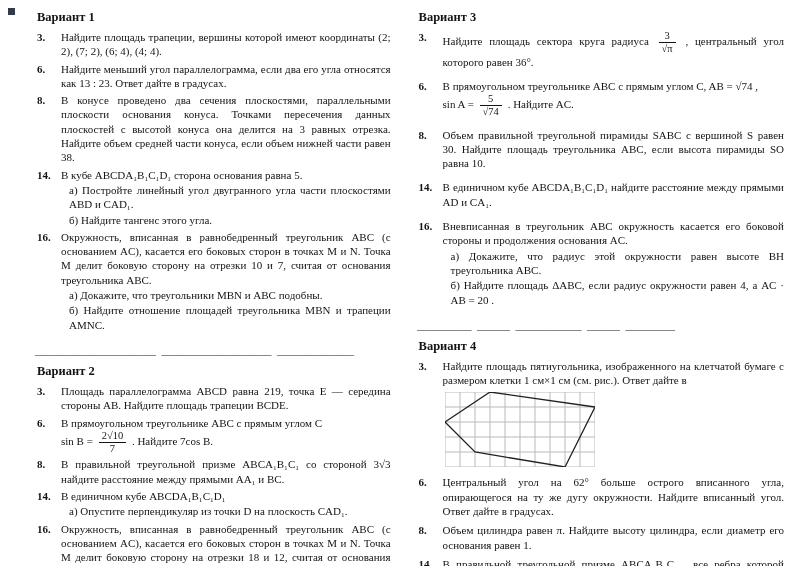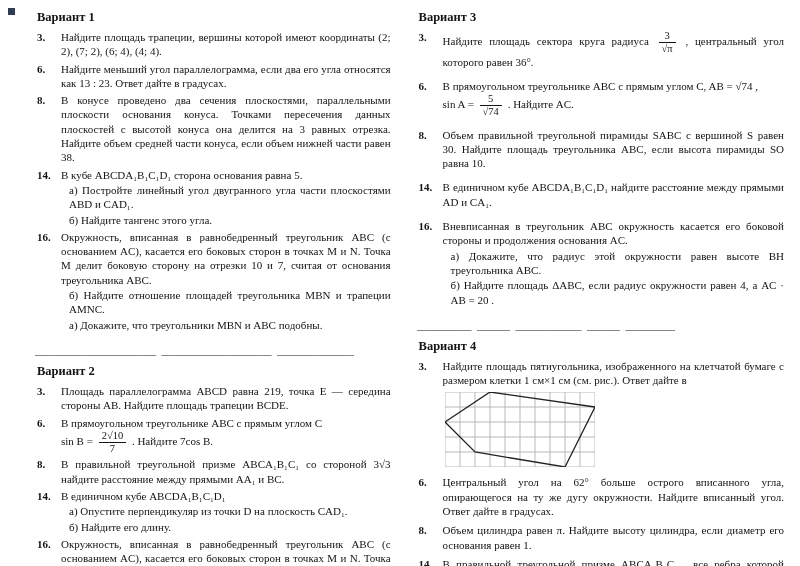--- a/index.html
+++ b/index.html
@@ -63,22 +63,22 @@
               <div class="p-body">
                 <div class="p-line">В кубе ABCDA₁B₁C₁D₁ сторона основания равна 5.</div>
                 <div class="p-line p-sub">а) Постройте линейный угол двугранного угла части плоскостями ABD и CAD₁.</div>
                 <div class="p-line p-sub">б) Найдите тангенс этого угла.</div>
               </div>
             </div>
             <div class="problem">
               <div class="p-num">16.</div>
               <div class="p-body">
                 <div class="p-line">Окружность, вписанная в равнобедренный треугольник ABC (с основанием AC), касается его боковых сторон в точках M и N. Точка M делит боковую сторону на отрезки 10 и 7, считая от основания треугольника ABC.</div>
+                <div class="p-line p-sub">а) Докажите, что треугольники MBN и ABC подобны.</div>
                 <div class="p-line p-sub">б) Найдите отношение площадей треугольника MBN и трапеции AMNC.</div>
-                <div class="p-line p-sub">а) Докажите, что треугольники MBN и ABC подобны.</div>
               </div>
             </div>
           </div>
       </section>
       <div class="divider">______________________  ____________________  ______________</div>
       <section id="v2">
         <h2 class="v-title">Вариант 2</h2>
         <div class="problems">
             <div class="problem">
               <div class="p-num">3.</div>
@@ -97,21 +97,20 @@
               <div class="p-num">8.</div>
               <div class="p-body">
                 <div class="p-line">В правильной треугольной призме ABCA₁B₁C₁ со стороной 3√3 найдите расстояние между прямыми AA₁ и BC.</div>
               </div>
             </div>
             <div class="problem">
               <div class="p-num">14.</div>
               <div class="p-body">
                 <div class="p-line">В единичном кубе ABCDA₁B₁C₁D₁</div>
                 <div class="p-line p-sub">а) Опустите перпендикуляр из точки D на плоскость CAD₁.</div>
-                <div class="p-line p-sub">б) Найдите его длину.</div>
               </div>
             </div>
             <div class="problem">
               <div class="p-num">16.</div>
               <div class="p-body">
                 <div class="p-line">Окружность, вписанная в равнобедренный треугольник ABC (с основанием AC), касается его боковых сторон в точках M и N. Точка M делит боковую сторону на отрезки 18 и 12, считая от основания треугольника ABC.</div>
               </div>
             </div>
           </div>
       </section>

